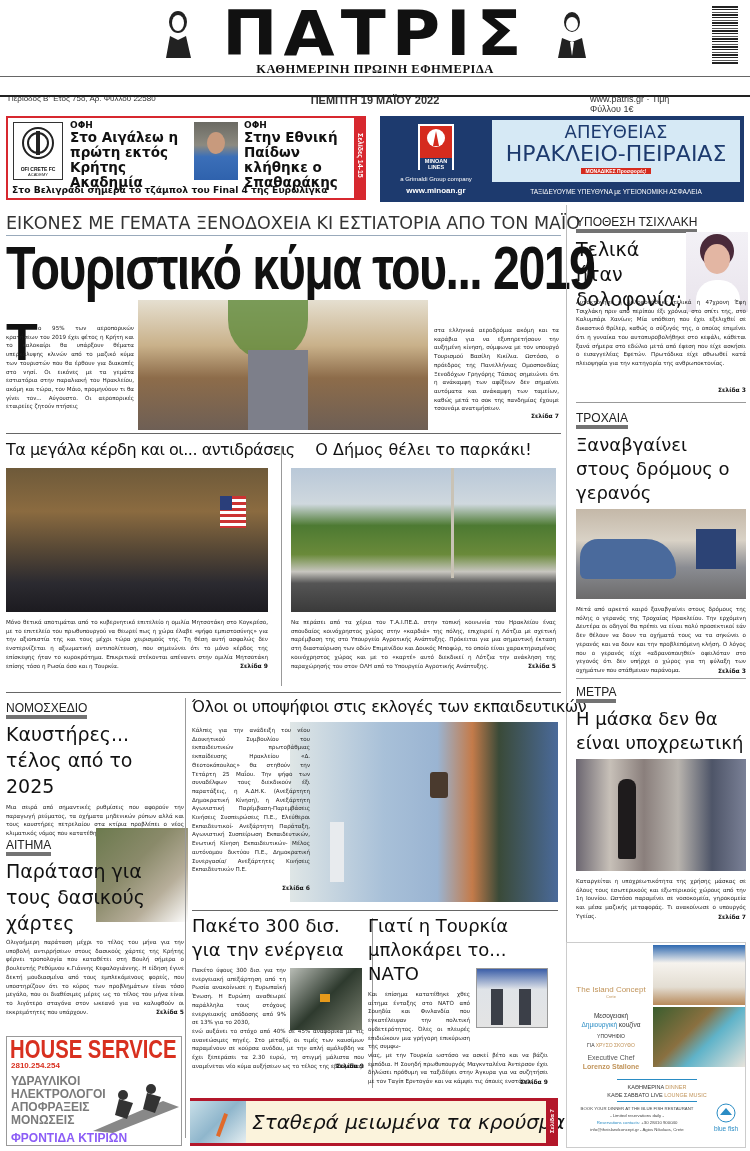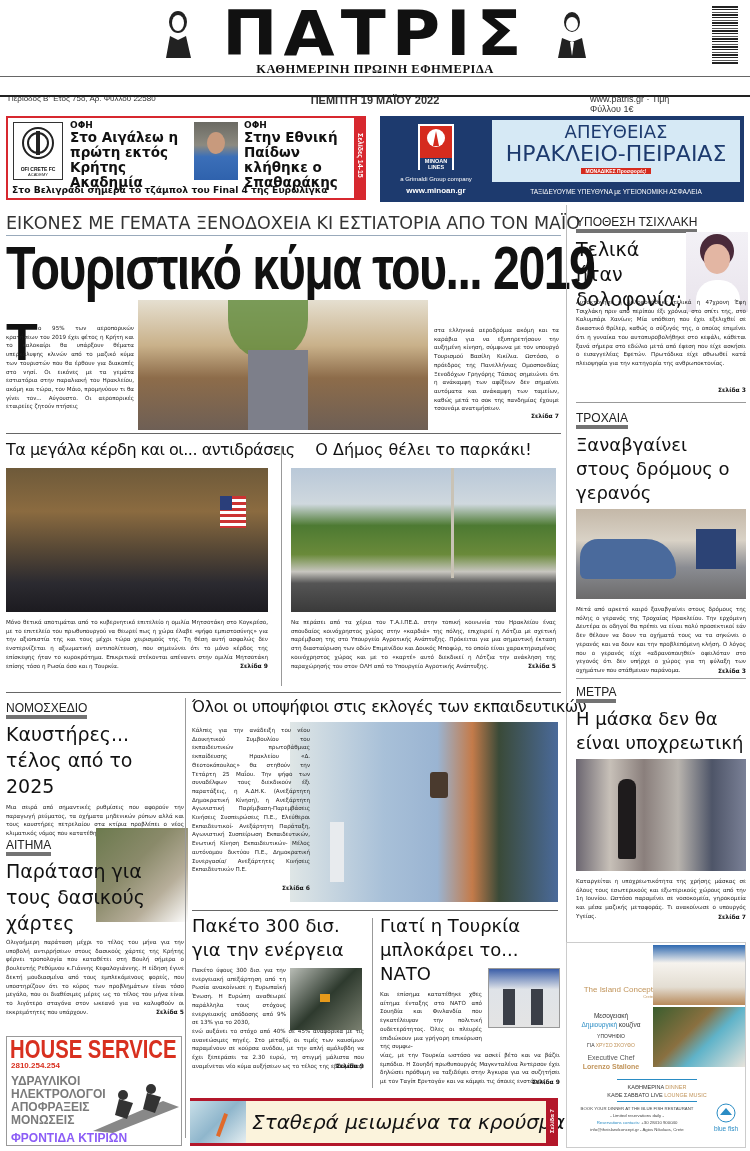--- a/index.html
+++ b/index.html
@@ -198,21 +198,21 @@
   <div class="abs photo" style="left:98px;top:54px;width:72px;height:62px;background:linear-gradient(135deg,#b9bdb6 0%,#2e3a2e 50%,#7a8070 100%);">
     <div style="position:absolute;left:30px;top:26px;width:10px;height:8px;background:#e79a1b;"></div>
   </div>
   <div class="body-text" style="width:94px;margin-top:4px;">Πακέτο ύψους 300 δισ. για την ενεργειακή απεξάρτηση από τη Ρωσία ανακοίνωσε η Ευρωπαϊκή Ένωση. Η Ευρώπη αναθεωρεί παράλληλα τους στόχους ενεργειακής απόδοσης από 9% σε 13% για το 2030,</div>
   <div class="body-text" style="width:172px;">ενώ αυξάνει το στόχο από 40% σε 45% αναφορικά με τις ανανεώσιμες πηγές. Στο μεταξύ, οι τιμές των καυσίμων παραμένουν σε κούρσα ανόδου, με την απλή αμόλυβδη να έχει ξεπεράσει τα 2.30 ευρώ, τη στιγμή μάλιστα που αναμένεται νέο κύμα αυξήσεων ως το τέλος της εβδομάδας.</div>
   <div class="page-ref" style="margin-top:-8px;width:172px;">Σελίδα 9</div>
 </div>
 
 <div class="abs vrule" style="left:372px;top:918px;height:170px;"></div>
 
-<div class="abs" style="left:380px;top:914px;width:180px;height:180px;">
+<div class="abs" style="left:368px;top:914px;width:180px;height:180px;">
   <div style="font-family:'DejaVu Sans',sans-serif;font-size:18px;line-height:24px;">Γιατί η Τουρκία μπλοκάρει το... ΝΑΤΟ</div>
   <div class="abs photo" style="left:108px;top:54px;width:72px;height:60px;background:linear-gradient(180deg,#3b5ea8 0%,#dfe3e8 35%,#e4e4e4 100%);border:1px solid #999;">
     <div style="position:absolute;left:14px;top:20px;width:12px;height:36px;background:#3b3f48;"></div>
     <div style="position:absolute;left:42px;top:20px;width:12px;height:36px;background:#3b3f48;"></div>
   </div>
   <div class="body-text" style="width:102px;margin-top:4px;">Και επίσημα κατατέθηκε χθες αίτημα ένταξης στο ΝΑΤΟ από Σουηδία και Φινλανδία που εγκατέλειψαν την πολιτική ουδετερότητος. Όλες οι πλευρές επιδιώκουν μια γρήγορη επικύρωση της συμφω-</div>
   <div class="body-text" style="width:180px;">νίας, με την Τουρκία ωστόσο να ασκεί βέτο και να βάζει εμπόδια. Η Σουηδή πρωθυπουργός Μαγκνταλένα Άντερσον έχει δηλώσει πρόθυμη να ταξιδέψει στην Άγκυρα για να συζητήσει με τον Ταγίπ Ερντογάν και να κάμψει τις όποιες ενστάσεις.</div>
   <div class="page-ref" style="margin-top:-8px;width:180px;">Σελίδα 9</div>
 </div>
 
@@ -241,21 +241,21 @@
   </div>
   <div class="abs" style="left:62px;top:8px;font-family:'DejaVu Sans',sans-serif;font-style:italic;font-size:20px;line-height:26px;white-space:nowrap;">Σταθερά μειωμένα τα κρούσματα</div>
   <div class="abs" style="left:356px;top:-3px;width:12px;height:48px;background:#b3172a;">
     <div style="position:absolute;left:-16px;top:20px;width:44px;transform:rotate(-90deg);color:#fff;font-size:6px;font-weight:bold;text-align:center;">Σελίδα 7</div>
   </div>
 </div>
 
 <div class="abs" style="left:566px;top:942px;width:180px;height:206px;border:1px solid #ccc;background:#fff;">
   <div class="abs photo" style="left:86px;top:2px;width:92px;height:60px;background:linear-gradient(180deg,#2f69b0 0%,#f6f3ee 30%,#e3ddd2 70%,#b78a5b 100%);"></div>
   <div class="abs photo" style="left:86px;top:64px;width:92px;height:60px;background:linear-gradient(135deg,#3a5d2e 0%,#8a7040 40%,#5fb3c9 60%,#e8e4dc 100%);"></div>
-  <div class="abs" style="left:2px;top:42px;width:84px;text-align:right;">
+  <div class="abs" style="left:2px;top:42px;width:84px;text-align:center;">
     <div style="color:#c1945a;font-size:8px;">The Island Concept</div>
     <div style="color:#c1945a;font-size:4px;">Crete</div>
   </div>
   <div class="abs" style="left:2px;top:68px;width:84px;text-align:center;font-size:6.5px;line-height:9px;color:#333;">
     <div>Μεσογειακή</div>
     <div><span style="color:#2a8cc4;">Δημιουργική</span><span> κουζίνα</span></div>
     <div style="font-size:5px;margin-top:3px;">ΥΠΟΨΗΦΙΟ</div>
     <div style="font-size:5px;"><span>ΓΙΑ </span><span style="color:#c1945a;">ΧΡΥΣΟ ΣΚΟΥΦΟ</span></div>
     <div style="font-size:7px;margin-top:3px;color:#555;">Executive Chef</div>
     <div style="font-size:7px;font-weight:bold;color:#c1945a;">Lorenzo Stallone</div>

